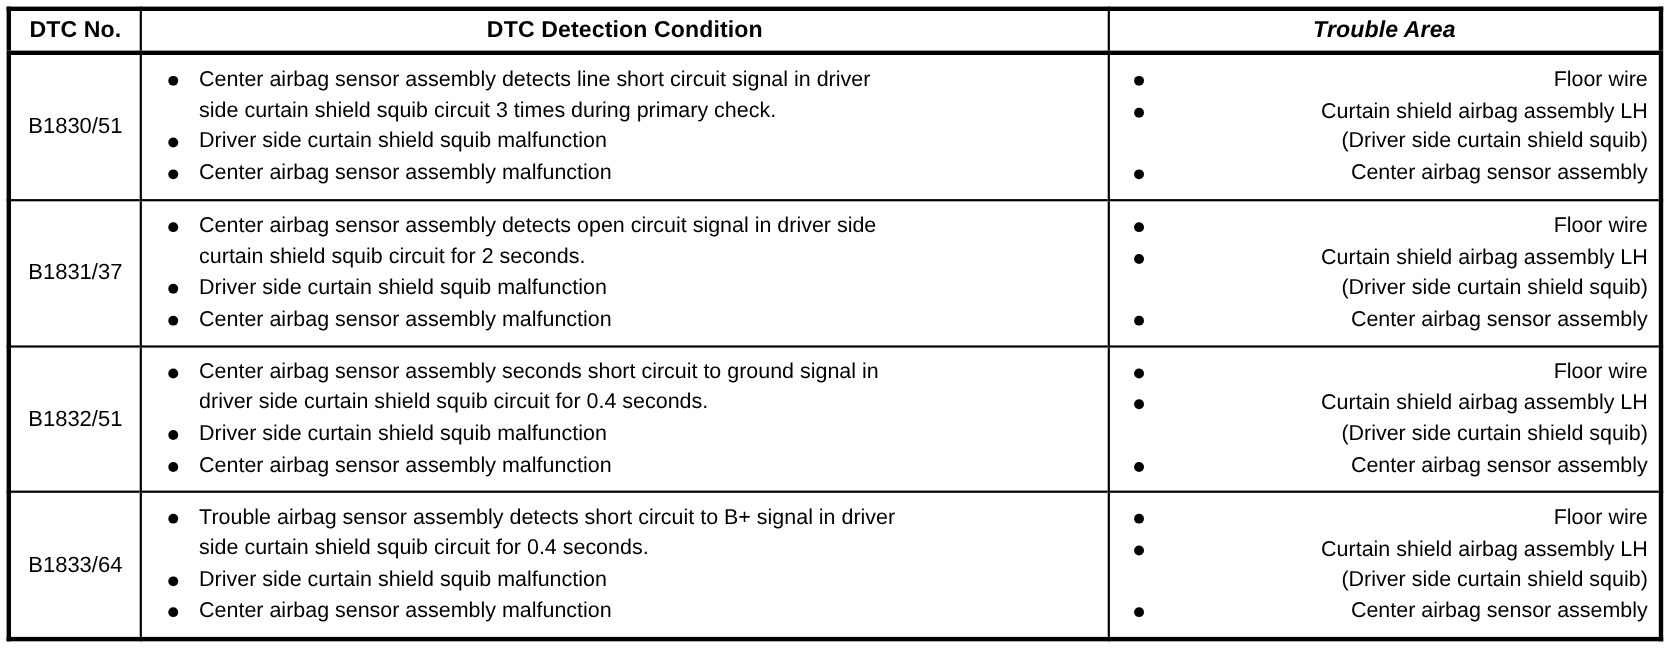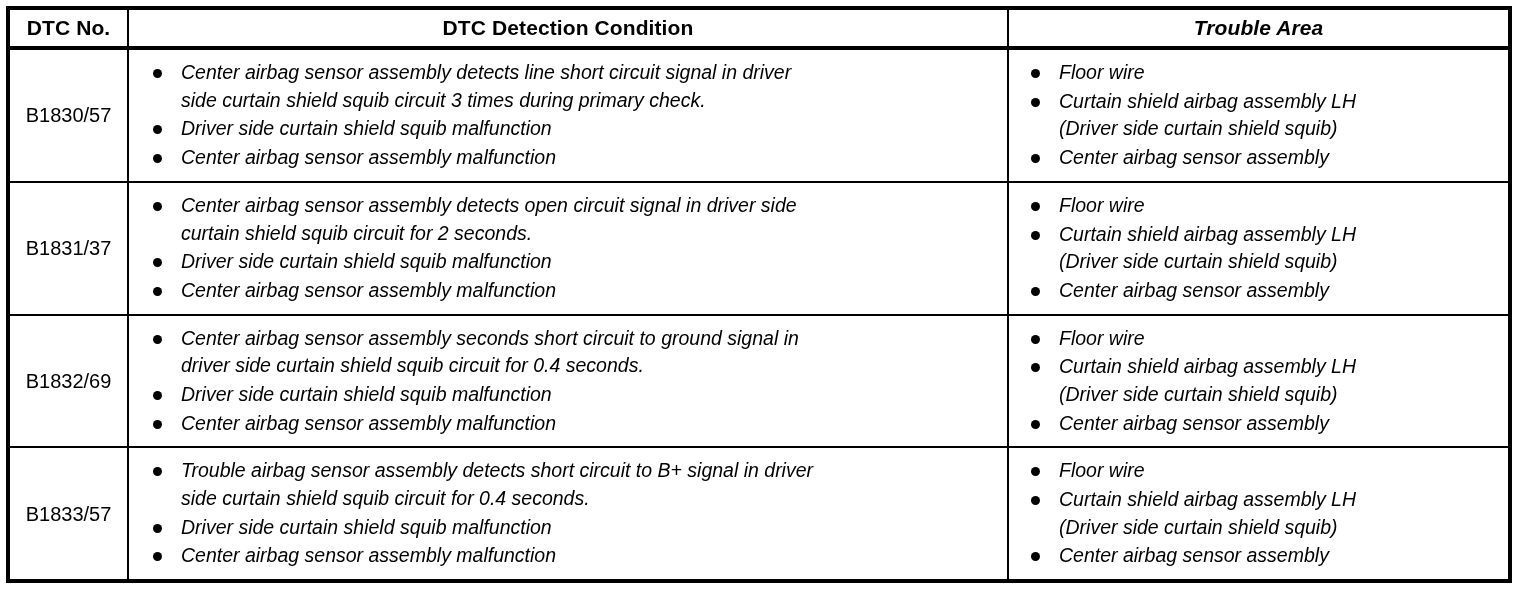--- a/index.html
+++ b/index.html
@@ -49,36 +49,35 @@
   thead th:last-child { border-right: none; font-style: italic; }
 
   tbody tr { border-bottom: 2px solid #000000; }
   tbody tr:last-child { border-bottom: none; }
 
   tbody td {
     border-right: 2px solid #000000;
     vertical-align: top;
     padding: 0;
   }
-  tbody td:last-child { border-right: none; }
+  tbody td:last-child { border-right: none; text-align: right; }
 
   td.dtc-cell {
     vertical-align: middle;
     text-align: center;
     font-size: 20px;
     line-height: 1.1;
     padding: 2px 3px;
     white-space: nowrap;
   }
 
   ul.bullets {
     list-style: none;
     margin: 0;
     padding: 9px 10px 9px 22px;
-    font-style: italic;
   }
   ul.bullets.area-list {
     padding-left: 20px;
   }
 
   ul.bullets li {
     position: relative;
     font-size: 19.5px;
     line-height: 1.42;
     padding-left: 30px;
@@ -117,21 +116,21 @@
     </colgroup>
     <thead>
       <tr>
         <th>DTC No.</th>
         <th>DTC Detection Condition</th>
         <th>Trouble Area</th>
       </tr>
     </thead>
     <tbody id="table-body">
         <tr>
-          <td class="dtc-cell">B1830/57</td>
+          <td class="dtc-cell">B1830/51</td>
           <td>
             <ul class="bullets">
               <li>
                 <span class="bullet-dot"></span>
                 <span class="line">Center airbag sensor assembly detects line short circuit signal in driver</span>
                 <span class="line cont">side curtain shield squib circuit 3 times during primary check.</span>
               </li>
               <li>
                 <span class="bullet-dot"></span>
                 <span class="line">Driver side curtain shield squib malfunction</span>
@@ -191,21 +190,21 @@
                 <span class="line cont">(Driver side curtain shield squib)</span>
               </li>
               <li>
                 <span class="bullet-dot"></span>
                 <span class="line">Center airbag sensor assembly</span>
               </li>
             </ul>
           </td>
         </tr>
         <tr>
-          <td class="dtc-cell">B1832/69</td>
+          <td class="dtc-cell">B1832/51</td>
           <td>
             <ul class="bullets">
               <li>
                 <span class="bullet-dot"></span>
                 <span class="line">Center airbag sensor assembly seconds short circuit to ground signal in</span>
                 <span class="line cont">driver side curtain shield squib circuit for 0.4 seconds.</span>
               </li>
               <li>
                 <span class="bullet-dot"></span>
                 <span class="line">Driver side curtain shield squib malfunction</span>
@@ -228,21 +227,21 @@
                 <span class="line cont">(Driver side curtain shield squib)</span>
               </li>
               <li>
                 <span class="bullet-dot"></span>
                 <span class="line">Center airbag sensor assembly</span>
               </li>
             </ul>
           </td>
         </tr>
         <tr>
-          <td class="dtc-cell">B1833/57</td>
+          <td class="dtc-cell">B1833/64</td>
           <td>
             <ul class="bullets">
               <li>
                 <span class="bullet-dot"></span>
                 <span class="line">Trouble airbag sensor assembly detects short circuit to B+ signal in driver</span>
                 <span class="line cont">side curtain shield squib circuit for 0.4 seconds.</span>
               </li>
               <li>
                 <span class="bullet-dot"></span>
                 <span class="line">Driver side curtain shield squib malfunction</span>

